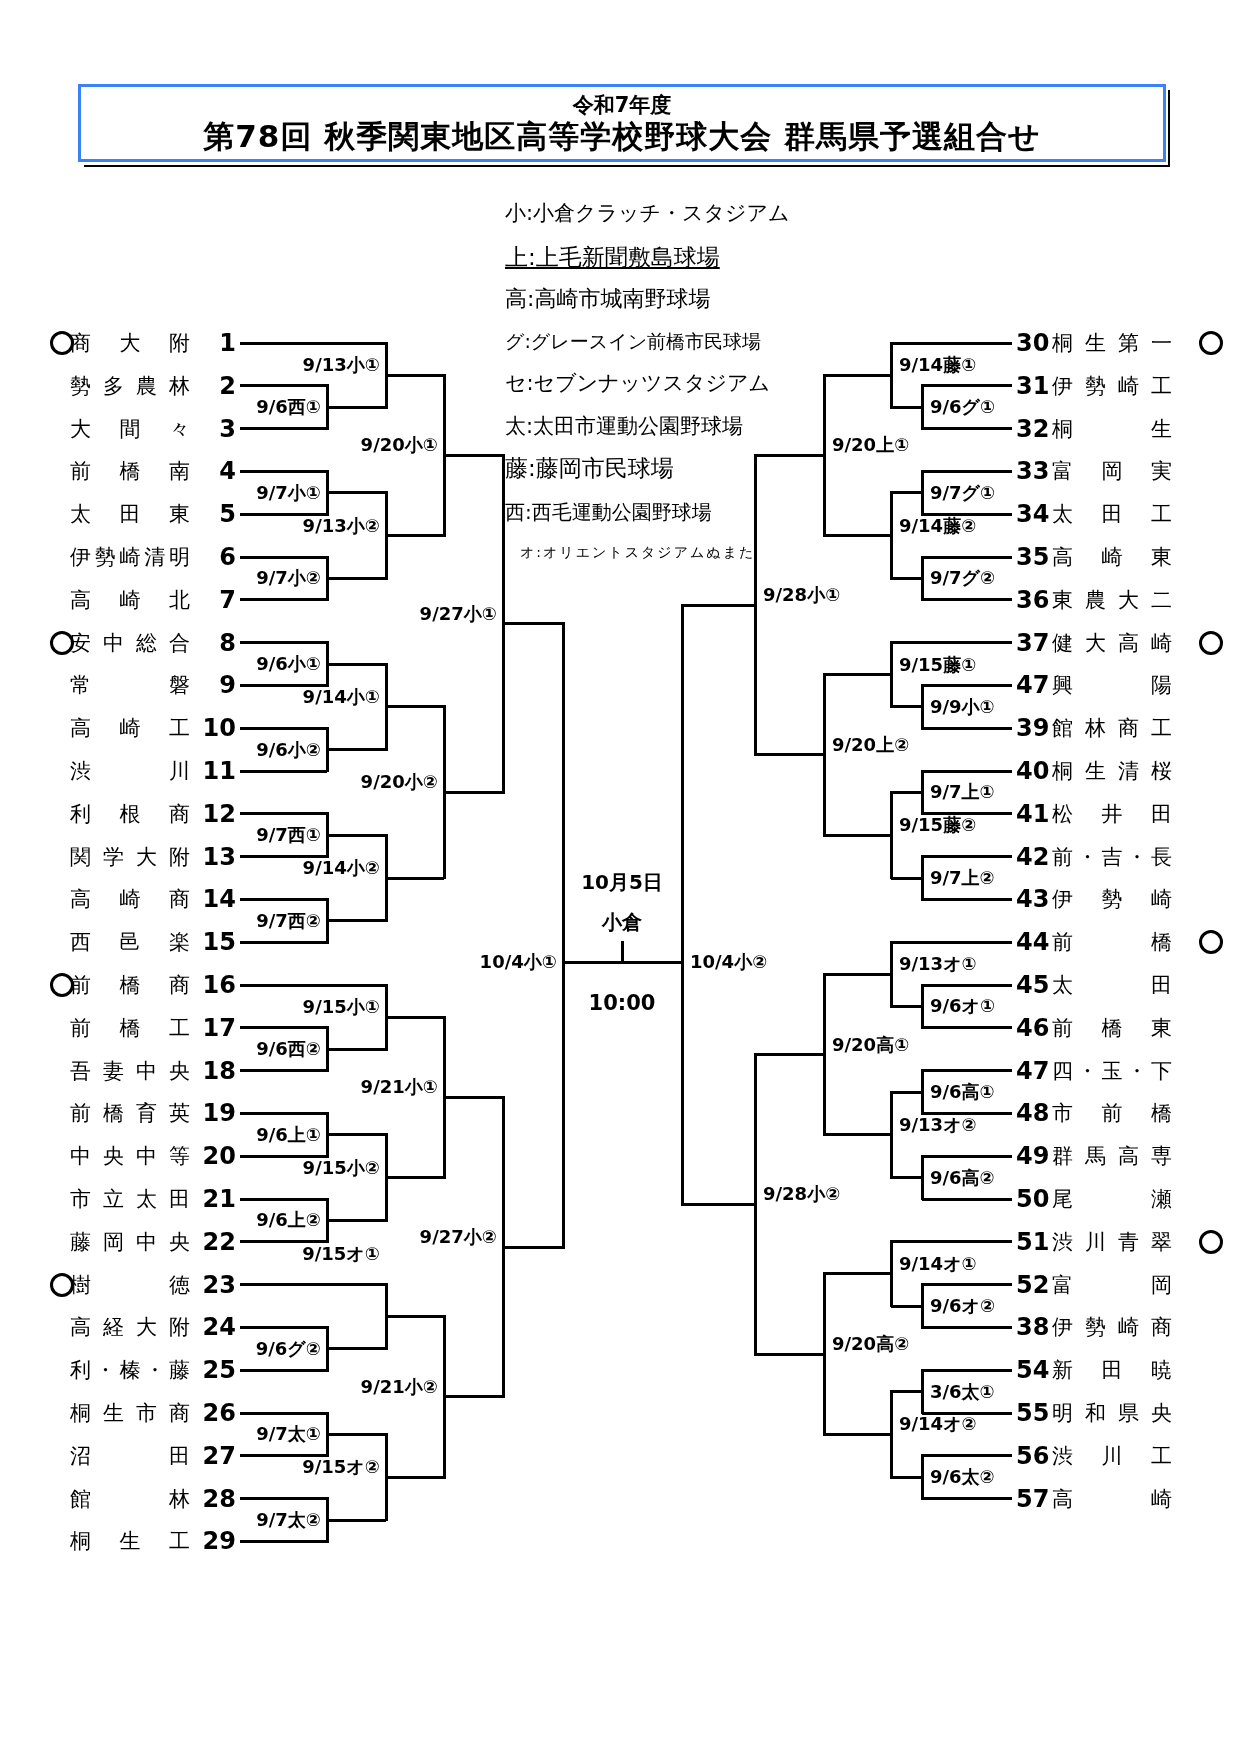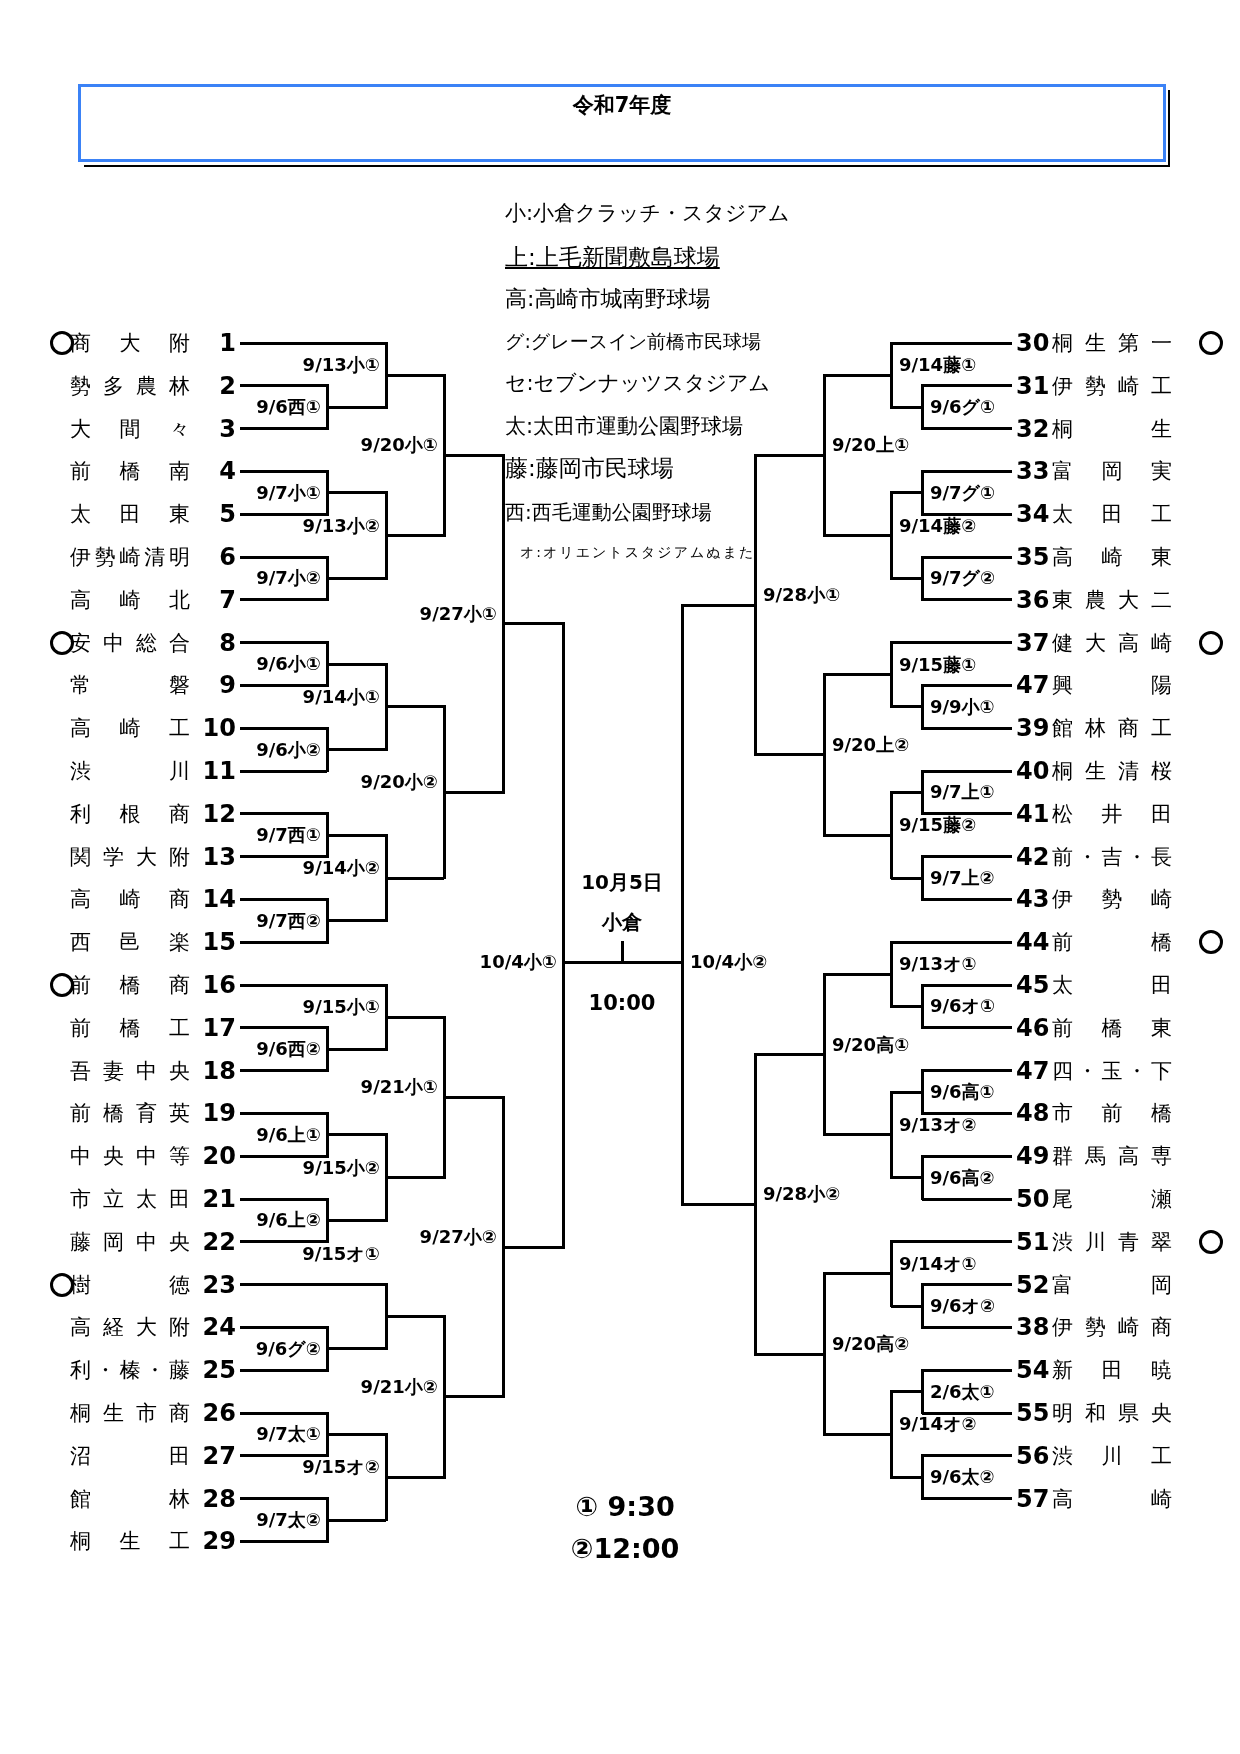--- a/index.html
+++ b/index.html
@@ -42,20 +42,21 @@
   .notes{position:absolute;left:360px;top:1596px;width:440px;text-align:center;
          font-size:17px;font-weight:bold;line-height:23.5px;white-space:nowrap;}
 </style>
 </head>
 <body>
 
 <div id="page">
 
   <div class="title-box">
     <div class="title-era">令和7年度</div>
+    <div class="title-main">第78回 秋季関東地区高等学校野球大会 群馬県予選組合せ</div>
   </div>
   <div class="shadow-b"></div>
   <div class="shadow-r"></div>
 
   <div id="legend-layer">
       <div class="legend-item lg0" style="top: 199px;">小:小倉クラッチ・スタジアム</div>
       <div class="legend-item lg1" style="top: 243px; text-decoration: underline;">上:上毛新聞敷島球場</div>
       <div class="legend-item lg2" style="top: 285px;">高:高崎市城南野球場</div>
       <div class="legend-item lg3" style="top: 327px;">グ:グレースイン前橋市民球場</div>
       <div class="legend-item lg4" style="top: 369px;">セ:セブンナッツスタジアム</div>
@@ -262,21 +263,21 @@
       <div class="vl" style="left: 920.5px; top: 1283.1px; height: 45.8px;"></div>
       <div class="hl" style="left: 891px; width: 31px; top: 1304.5px;"></div>
       <div class="mlabel" style="top: 1294px; left: 930px;">9/6オ②</div>
       <div class="vl" style="left: 889.5px; top: 1240.3px; height: 67.2px;"></div>
       <div class="hl" style="left: 824px; width: 67px; top: 1272.4px;"></div>
       <div class="mlabel" style="top: 1251.9px; left: 899px;">9/14オ①</div>
       <div class="hl" style="left: 922px; width: 90px; top: 1368.7px;"></div>
       <div class="hl" style="left: 922px; width: 90px; top: 1411.5px;"></div>
       <div class="vl" style="left: 920.5px; top: 1368.7px; height: 45.8px;"></div>
       <div class="hl" style="left: 891px; width: 31px; top: 1390.1px;"></div>
-      <div class="mlabel" style="top: 1379.6px; left: 930px;">2/6太①</div>
+      <div class="mlabel" style="top: 1379.6px; left: 930px;">3/6太①</div>
       <div class="hl" style="left: 922px; width: 90px; top: 1454.3px;"></div>
       <div class="hl" style="left: 922px; width: 90px; top: 1497.1px;"></div>
       <div class="vl" style="left: 920.5px; top: 1454.3px; height: 45.8px;"></div>
       <div class="hl" style="left: 891px; width: 31px; top: 1475.7px;"></div>
       <div class="mlabel" style="top: 1465.2px; left: 930px;">9/6太②</div>
       <div class="vl" style="left: 889.5px; top: 1390.1px; height: 88.6px;"></div>
       <div class="hl" style="left: 824px; width: 67px; top: 1432.9px;"></div>
       <div class="mlabel" style="top: 1412.4px; left: 899px;">9/14オ②</div>
       <div class="vl" style="left: 822.5px; top: 1272.4px; height: 163.5px;"></div>
       <div class="hl" style="left: 755px; width: 69px; top: 1352.65px;"></div>
@@ -653,19 +654,15 @@
         <span>高</span>
         <span>崎</span>
       </div>
       <div class="tnum numR" style="top: 1485.6px; left: 1016px;">57</div>
     </div>
 
   <div class="fin fin-date">10月5日</div>
   <div class="fin fin-venue">小倉</div>
   <div class="fin fin-time">10:00</div>
 
-  <div class="times">
-    <div>① 9:30</div>
-    <div>②12:00</div>
-  </div>
 
 
 </div>
 
 </body></html>

